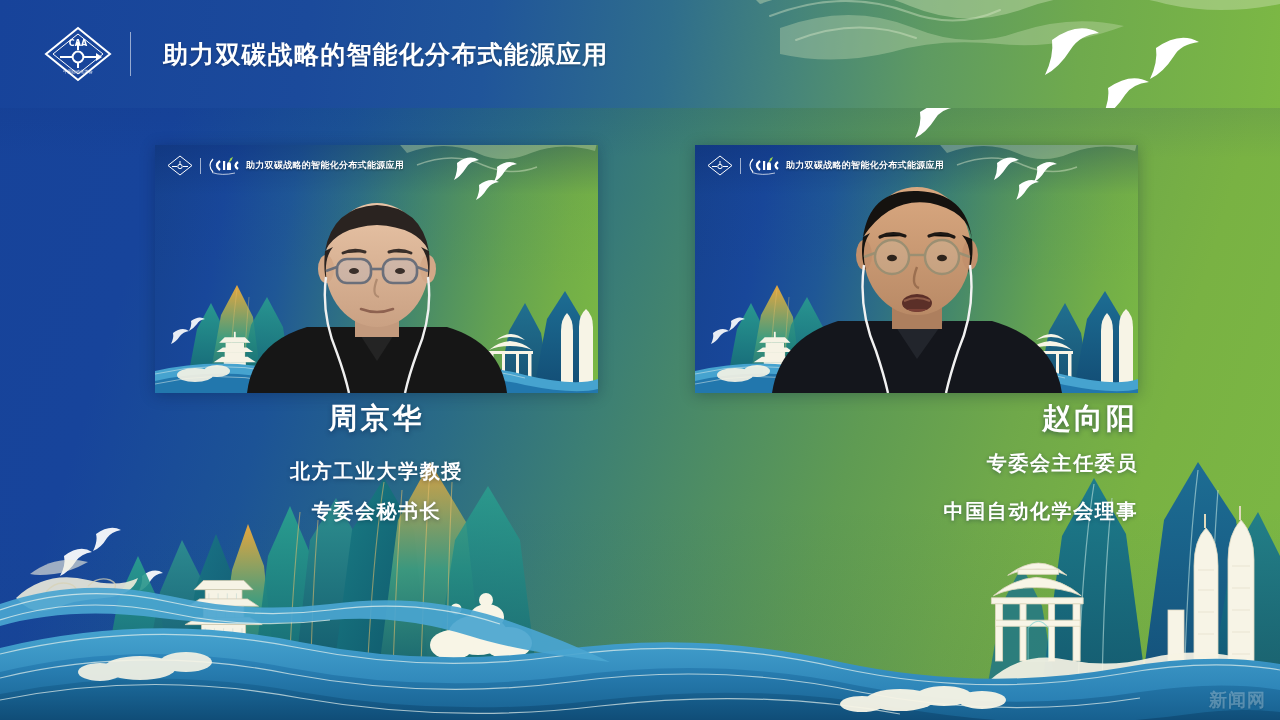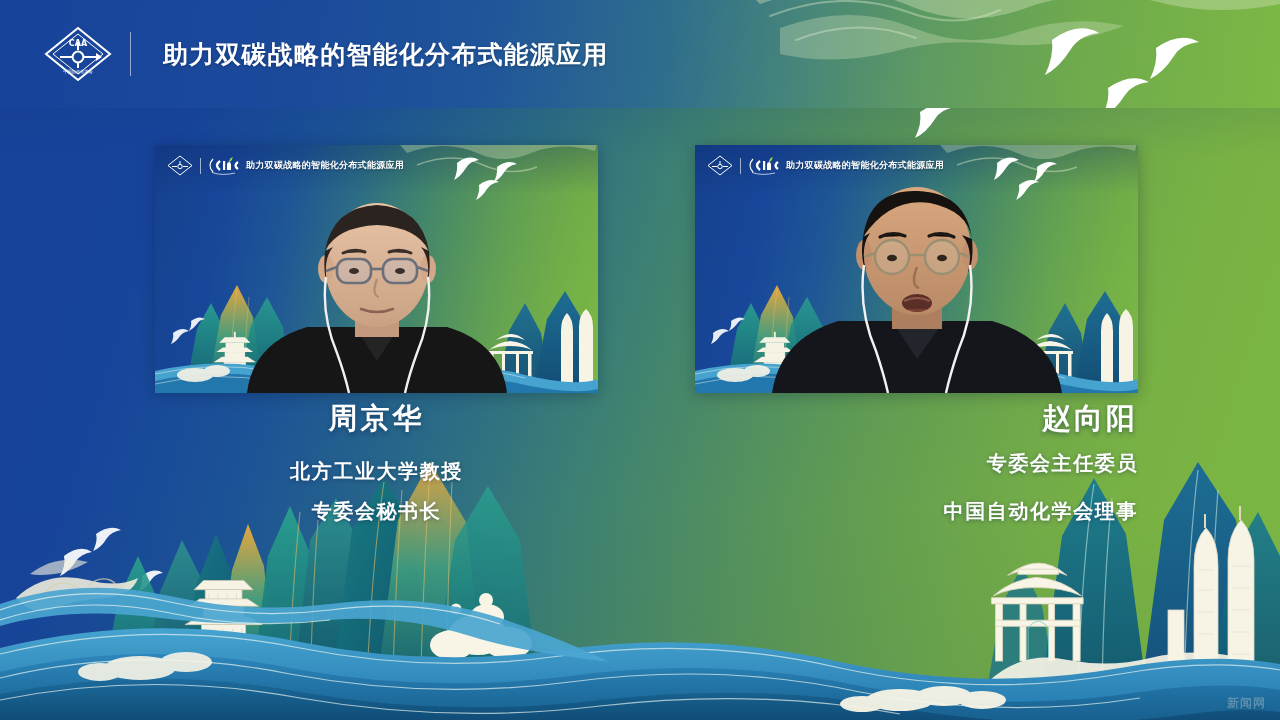--- a/index.html
+++ b/index.html
@@ -113,21 +113,21 @@
   }
   .cap-line {
     color:#ffffff; font-size:20px; font-weight:bold; letter-spacing:1.6px;
     text-shadow:0 1px 4px rgba(0,25,60,.40); margin-top:28px; line-height:1;
   }
   .cap-line.second { margin-top:20px; }
 
   
   .watermark {
     position:absolute; right:14px; bottom:8px; z-index:30;
-    color:rgba(235,245,250,.30); font-size:12px; letter-spacing:1px;
+    color:rgba(235,245,250,.30); font-size:18px; letter-spacing:1px;
     font-weight:bold; text-shadow:0 1px 2px rgba(0,0,0,.10);
   }
 
   svg { display:block; overflow:visible; }
 </style>
 </head>
 <body>
 
 <div id="stage">
 

